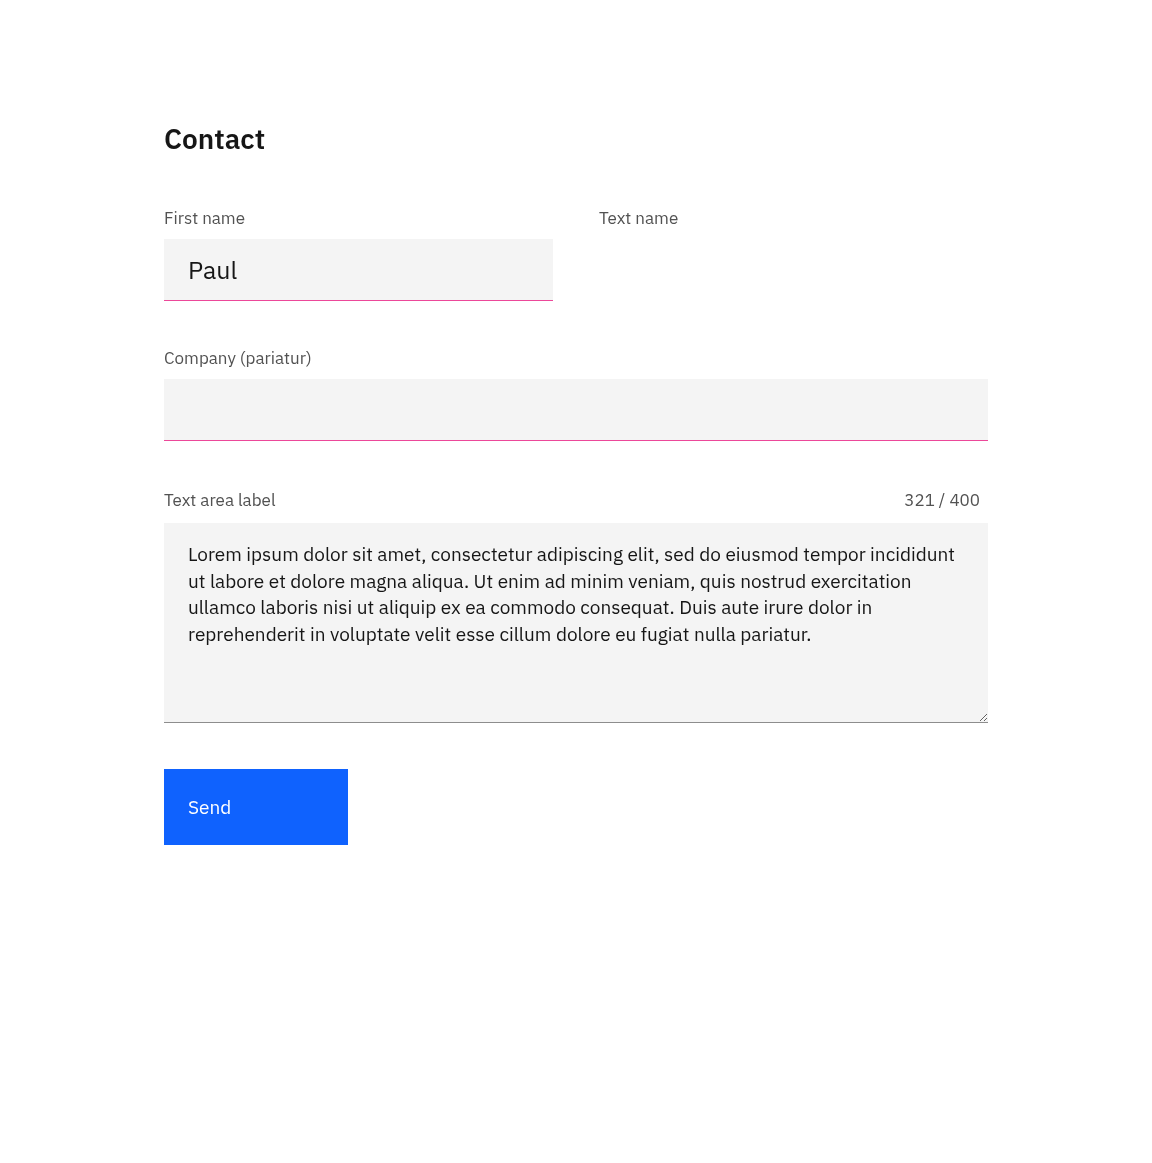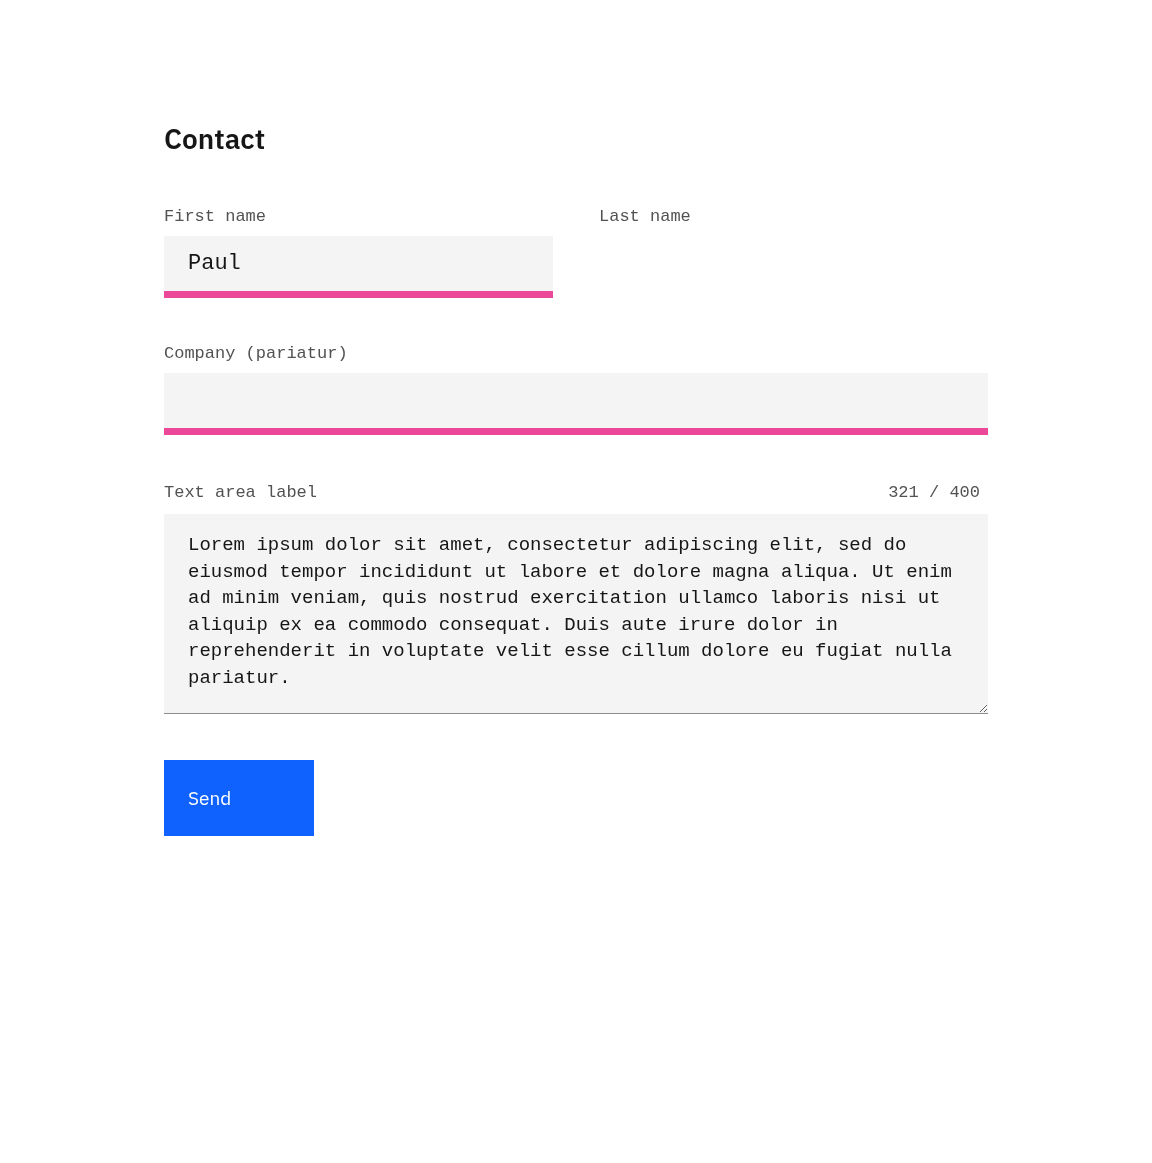--- a/index.html
+++ b/index.html
@@ -20,21 +20,20 @@
     .form-title {
       font-size: 28px;
       font-weight: 600;
       color: #161616;
       margin-bottom: 50px;
     }
     .form-row {
       display: flex;
       gap: 46px;
       margin-bottom: 46px;
-      font-family: Liberation Mono, monospace;
     }
     .form-field {
       flex: 1;
       display: flex;
       flex-direction: column;
     }
     .form-field.full {
       width: 100%;
     }
     .field-label {
@@ -56,23 +55,23 @@
       color: #525252;
       background: #ffffff;
       padding: 2px 8px;
       margin-left: 12px;
     }
     .text-input {
       width: 100%;
       height: 62px;
       background: #f4f4f4;
       border: none;
-      border-bottom: 7px solid #ec4899;
+      border-bottom: 1px solid #ec4899;
       padding: 0 24px;
-      font-size: 22px;
+      font-size: 25px;
       color: #161616;
       font-family: inherit;
       outline: none;
     }
     .textarea-input {
       width: 100%;
       height: 200px;
       background: #f4f4f4;
       border: none;
       border-bottom: 1px solid #8d8d8d;
@@ -84,39 +83,39 @@
       resize: vertical;
       outline: none;
     }
     .submit-button {
       background: #0f62fe;
       color: #ffffff;
       border: none;
       font-size: 19px;
       padding: 16px 24px;
       height: 76px;
-      width: 150px;
+      width: 184px;
       text-align: left;
       cursor: pointer;
       font-family: inherit;
     }
   </style>
 </head>
 <body>
 
 <div class="form-container">
   <h1 class="form-title">Contact</h1>
 
   <div class="form-row">
     <div class="form-field">
       <label class="field-label">First name</label>
       <input type="text" class="text-input" value="Paul" style="">
     </div>
     <div class="form-field">
-      <label class="field-label">Last name</label>
+      <label class="field-label">Text name</label>
     </div>
   </div>
 
 
   <div class="form-row">
     <div class="form-field full">
       <label class="field-label">Company (pariatur)</label>
       <input type="text" class="text-input" value="" style="">
     </div>
   </div>

